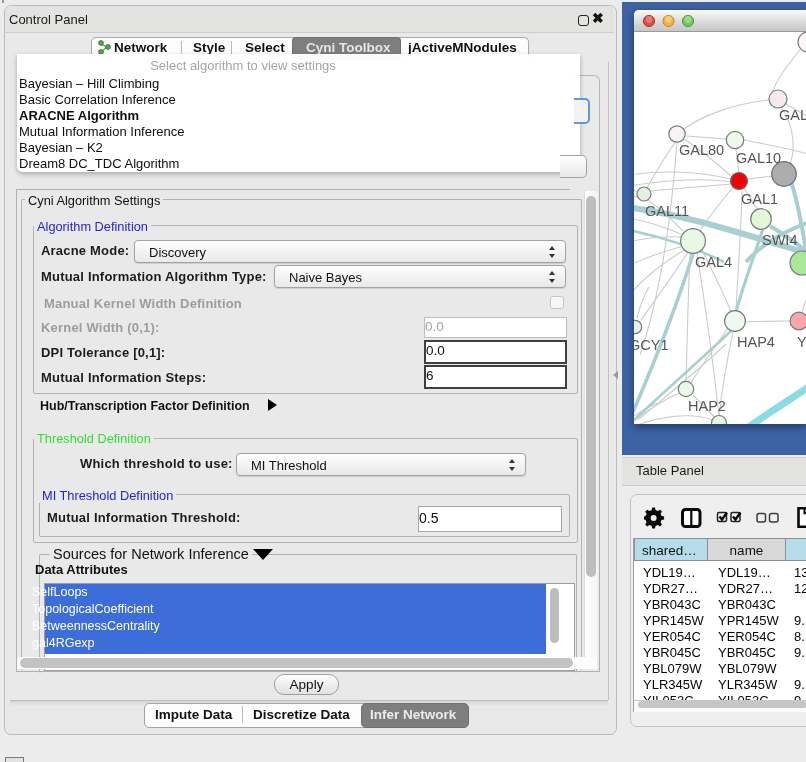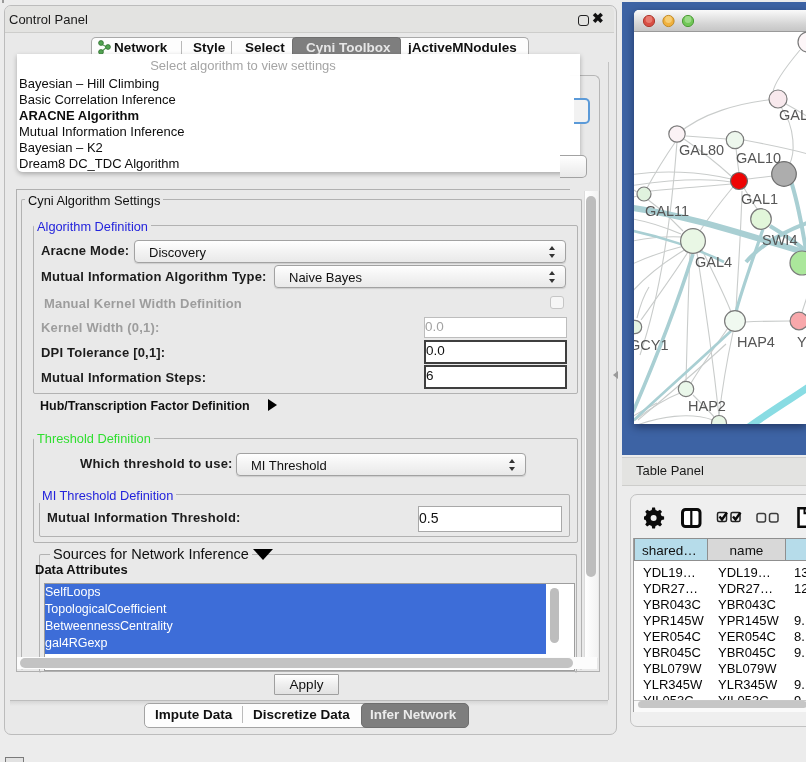--- a/index.html
+++ b/index.html
@@ -116,31 +116,31 @@
      font-size:14px;padding:3px 6px 0 0;">0.5</div>
 
 <div class="grp" style="left:39px;top:554px;width:536px;height:118px;border-bottom:none;"></div>
 <div class="gl" style="left:50px;top:546px;color:#111;font-size:14.5px;">Sources for Network Inference</div>
 <div class="abs" style="left:253px;top:549px;width:0;height:0;border-left:10px solid transparent;
      border-right:10px solid transparent;border-top:11px solid #000;"></div>
 <div class="abs" style="left:35px;top:562px;font-size:13px;font-weight:bold;color:#111;">Data Attributes</div>
 
 <div class="abs" style="left:44px;top:583px;width:529px;height:86px;background:#fff;border:1px solid #9e9e9e;"></div>
 <div class="abs" style="left:45px;top:584px;width:501px;height:70px;background:#3D6DD8;"></div>
-<div class="abs" style="left:45px;top:584px;font-size:12.5px;color:#fff;line-height:17px;">
+<div class="abs" style="left:32px;top:584px;font-size:12.5px;color:#fff;line-height:17px;">
 SelfLoops<br>TopologicalCoefficient<br>BetweennessCentrality<br>gal4RGexp</div>
 <div class="abs" style="left:550px;top:588px;width:9px;height:55px;background:#bdbdbd;border-radius:5px;"></div>
 
 <div class="abs" style="left:584px;top:190px;width:13px;height:468px;
      background:linear-gradient(to right,#ffffff,#f2f2f2);border-left:1px solid #dcdcdc;"></div>
 <div class="abs" style="left:585.5px;top:196px;width:10px;height:381px;background:#bdbdbd;border-radius:5px;"></div>
 <div class="abs" style="left:17px;top:657px;width:580px;height:12px;background:#fcfcfc;"></div>
 <div class="abs" style="left:20px;top:658px;width:553px;height:10px;background:#c3c3c3;border-radius:5px;"></div>
 
-<div class="abs" style="left:274px;top:674px;width:63px;height:17px;border:1px solid #9f9f9f;border-radius:1px;
+<div class="abs" style="left:274px;top:674px;width:63px;height:17px;border:1px solid #9f9f9f;border-radius:10px;
      background:linear-gradient(#ffffff,#eeeeee 50%,#e2e2e2);text-align:center;
      font-size:13.5px;font-weight:500;color:#111;padding-top:2px;">Apply</div>
 
 <div class="abs" style="left:10px;top:700px;width:598px;height:1px;background:#bdbdbd;"></div>
 <div class="abs" style="left:10px;top:701px;width:598px;height:5px;background:linear-gradient(#d6d6d6,#e9e9e9);"></div>
 <div class="abs" style="left:144px;top:703px;width:322px;height:23px;background:#fdfdfd;
      border:1px solid #a3a3a3;border-radius:5px;"></div>
 <div class="abs" style="left:242px;top:706px;width:1px;height:17px;background:#bbb;"></div>
 <div class="abs" style="left:361px;top:703px;width:106px;height:23px;background:#7e7e7e;
      border:1px solid #6f6f6f;border-radius:5px;"></div>

